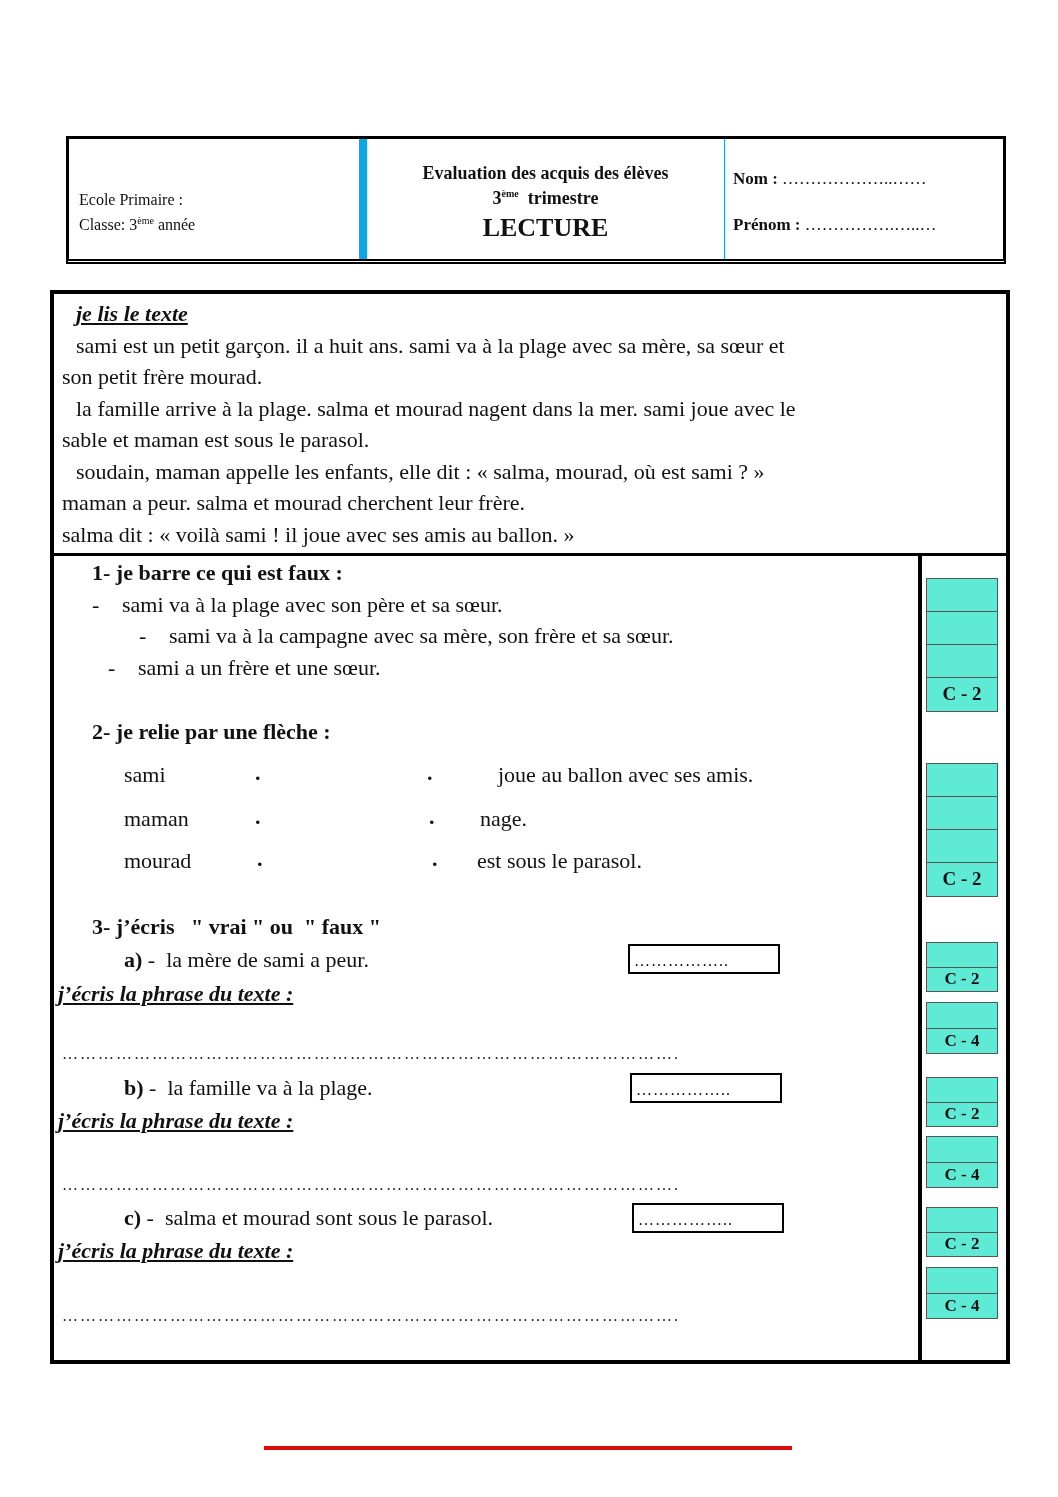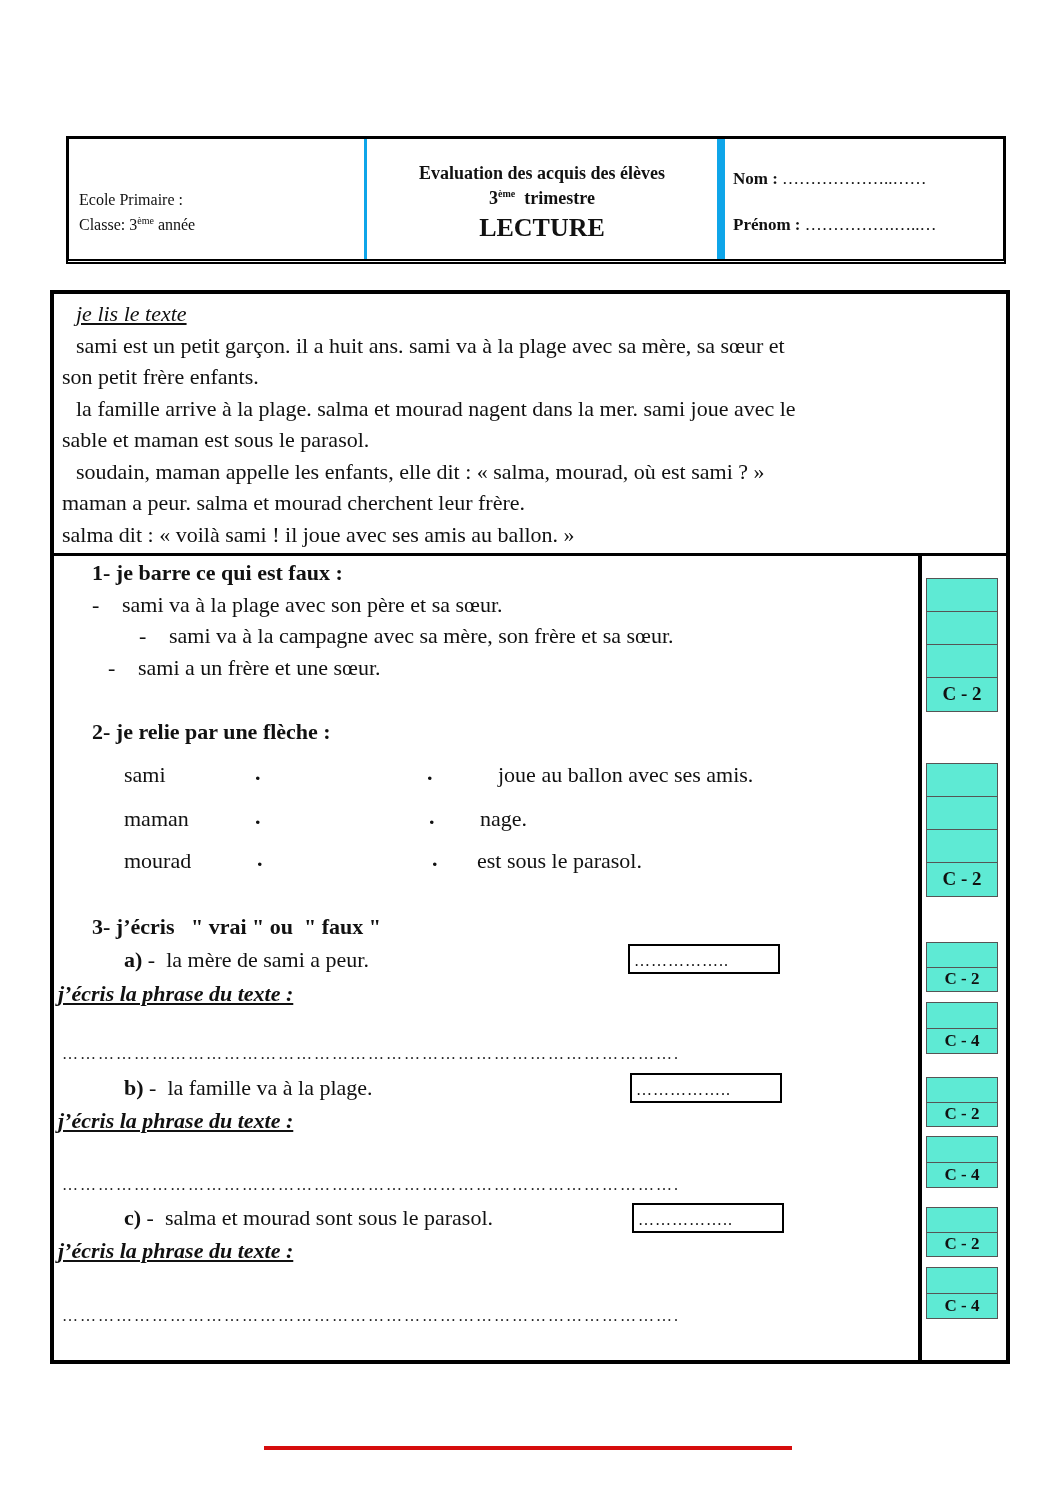--- a/index.html
+++ b/index.html
@@ -4,37 +4,37 @@
 <style>
   html, body { margin:0; padding:0; background:#fff; }
   body { width:1058px; height:1497px; position:relative; overflow:hidden;
          font-family:"Liberation Serif", "DejaVu Serif", serif; color:#111; }
   .abs { position:absolute; }
 
   
   .header { left:66px; top:136px; width:940px; height:128px;
             border:3px solid #000; border-bottom:5px double #000; box-sizing:border-box; display:flex; }
   .hcell { box-sizing:border-box; height:100%; position:relative; }
-  .hcell.left { width:298px; border-right:3px solid #0ea5e9; }
-  .hcell.mid { width:358px; border-right:8px solid #0ea5e9; text-align:center; }
+  .hcell.left { width:298px; border-right:8px solid #0ea5e9; }
+  .hcell.mid { width:358px; border-right:1px solid #0ea5e9; text-align:center; }
   .hcell.right { flex:1; }
   .hcell.left .l1 { position:absolute; left:10px; top:52px; font-size:16px; }
   .hcell.left .l2 { position:absolute; left:10px; top:76px; font-size:16px; }
   .hcell.mid .t1 { position:absolute; left:0; right:0; top:24px; font-size:18px; font-weight:bold; }
   .hcell.mid .t2 { position:absolute; left:0; right:0; top:49px; font-size:18px; font-weight:bold; }
   .hcell.mid .t3 { position:absolute; left:0; right:0; top:74px; font-size:26px; font-weight:bold; }
   .hcell.right .n1 { position:absolute; left:8px; top:30px; font-size:17px; font-weight:bold; }
   .hcell.right .n2 { position:absolute; left:8px; top:76px; font-size:17px; font-weight:bold; }
   .dots { font-weight:normal; }
   sup { font-size:10px; }
 
   
   .reading { left:50px; top:290px; width:960px; height:266px; border:4px solid #000; border-bottom:3px solid #000;
              box-sizing:border-box; padding:4px 8px; font-size:22px; line-height:31.5px; }
-  .reading .title { font-style:italic; font-weight:normal; text-decoration:underline; padding-left:14px; }
+  .reading .title { font-style:italic; font-weight:bold; text-decoration:underline; padding-left:14px; }
   .reading p { margin:0; }
   .reading .indent { padding-left:14px; }
 
   
   .exercises { left:50px; top:554px; width:960px; height:810px; border:4px solid #000; border-top:none; box-sizing:border-box; }
   .score-col { left:918px; top:556px; width:4px; height:808px; background:#000; }
 
   .q { font-size:22px; }
   .qtitle { font-weight:bold; }
   .item { font-size:22px; }
@@ -69,21 +69,21 @@
   </div>
   <div class="hcell right">
     <div class="n1"><span>Nom : </span><span class="dots">………………..……</span></div>
     <div class="n2"><span>Prénom : </span><span class="dots">…………….…..…</span></div>
   </div>
 </div>
 
 <div class="abs reading">
   <p class="title">je lis le texte</p>
   <p class="indent">sami est un petit garçon. il a huit ans. sami va à la plage avec sa mère, sa sœur et</p>
-  <p>son petit frère enfants.</p>
+  <p>son petit frère mourad.</p>
   <p class="indent">la famille arrive à la plage. salma et mourad nagent dans la mer. sami joue avec le</p>
   <p>sable et maman est sous le parasol.</p>
   <p class="indent">soudain, maman appelle les enfants, elle dit : «  salma, mourad, où est sami ? »</p>
   <p>maman a peur. salma et mourad cherchent leur frère.</p>
   <p>salma dit : « voilà sami ! il joue avec ses amis au ballon. »</p>
 </div>
 
 <div class="abs exercises"></div>
 <div class="abs score-col"></div>
 

